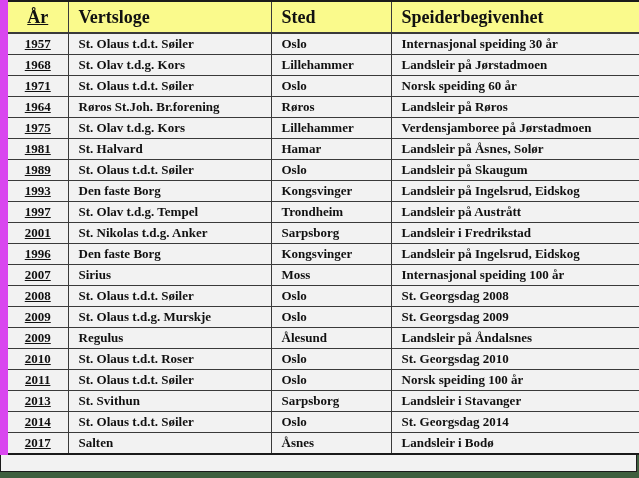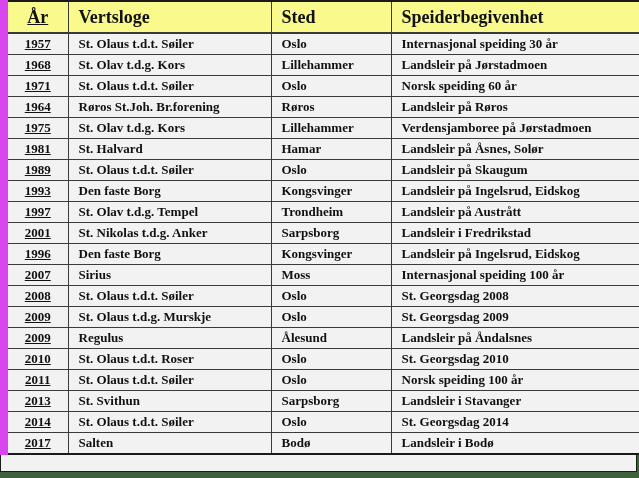--- a/index.html
+++ b/index.html
@@ -186,18 +186,18 @@
       </tr>
       <tr>
         <td class="year">2014</td>
         <td>St. Olaus t.d.t. Søiler</td>
         <td>Oslo</td>
         <td>St. Georgsdag 2014</td>
       </tr>
       <tr>
         <td class="year">2017</td>
         <td>Salten</td>
-        <td>Bodø</td>
+        <td>Åsnes</td>
         <td>Landsleir i Bodø</td>
       </tr>
     </tbody>
 </table>
 <div class="bottom-strip"></div>
 
 </body></html>

